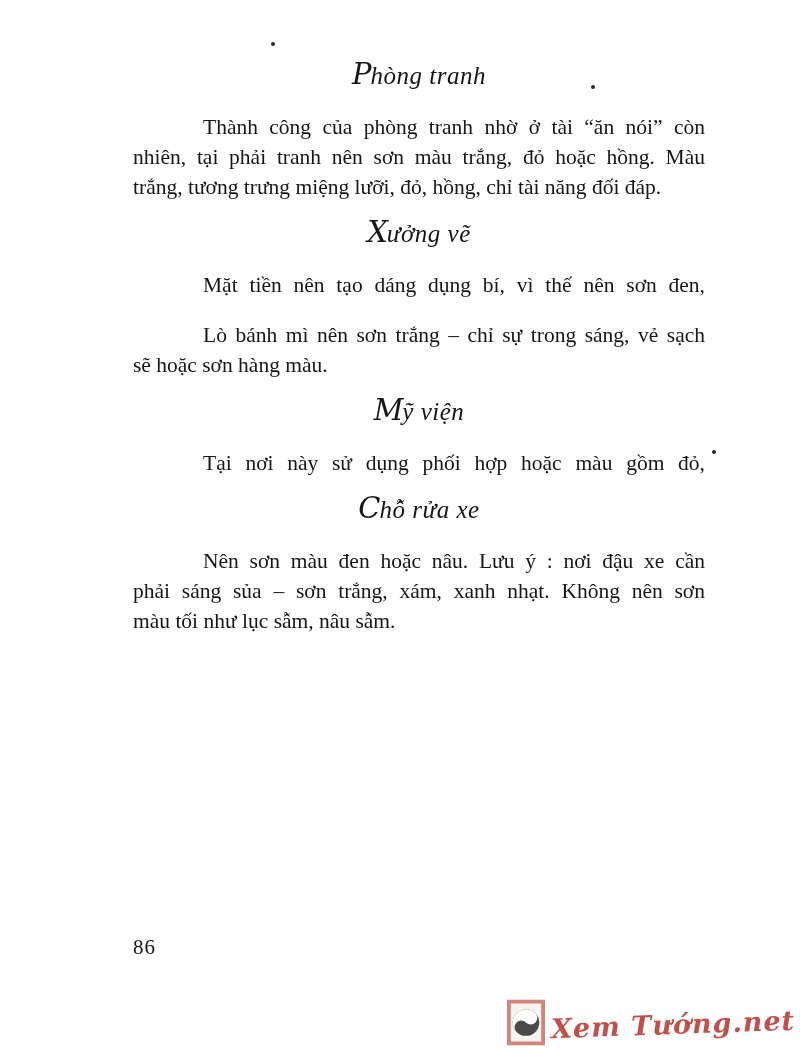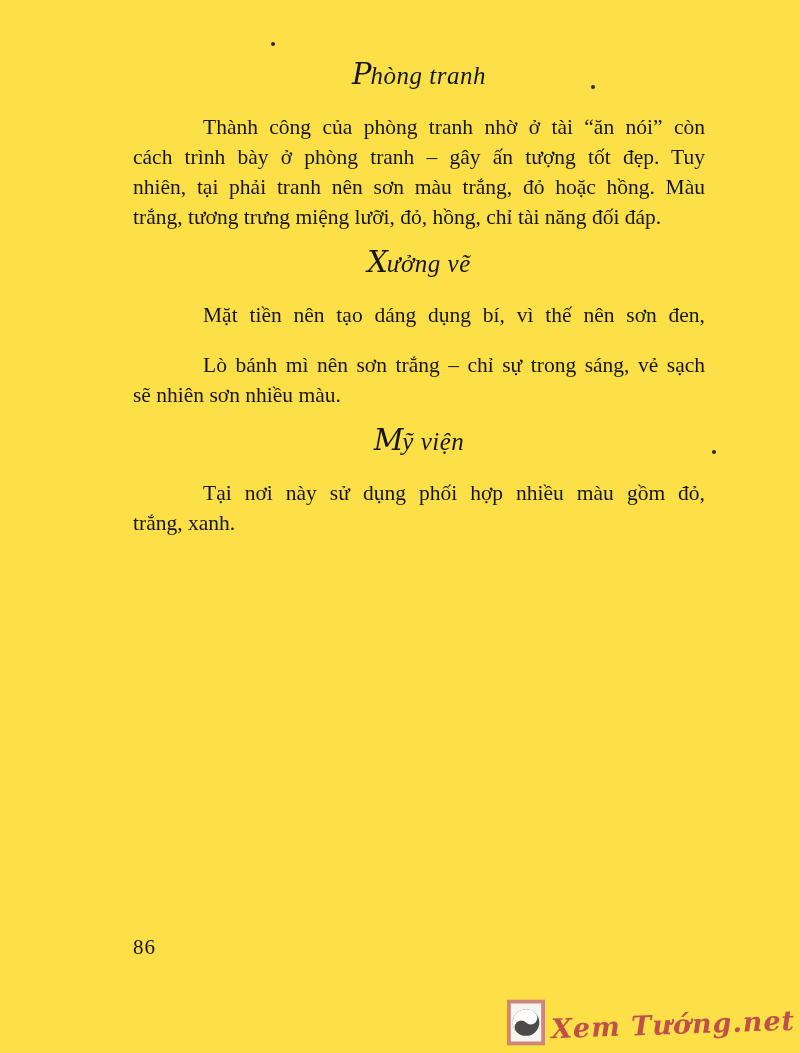--- a/index.html
+++ b/index.html
@@ -1,19 +1,19 @@
 <!DOCTYPE html>
 <html><head>
 <meta charset="utf-8">
 <style>
   html,body{margin:0;padding:0;background:#e8e8e8;}
   #page{
     position:relative;
     width:800px;height:1053px;
-    background:#fde047;
+    background:#ffffff;
     overflow:hidden;
     font-family:"Liberation Serif", serif;
     color:#161616;
   }
   #content{
     position:absolute;
     left:133px;top:0;
     width:572px;
     padding-top:44px;
   }
@@ -81,52 +81,60 @@
   <div class="speck" style="left:591px;top:85px;"></div>
   <div class="speck" style="left:712px;top:450px;"></div>
 
   <div id="content">
     <div class="section">
       <div class="section-heading">
         <span class="heading-initial">P</span><span>hòng tranh</span>
       </div>
       <div class="para">
           <div class="line first">Thành công của phòng tranh nhờ ở tài “ăn nói” còn</div>
-          <div class="line">cách trình bày ở phòng tranh – gây ấn tượng tốt đẹp. Tuy</div>
           <div class="line">nhiên, tại phải tranh nên sơn màu trắng, đỏ hoặc hồng. Màu</div>
           <div class="line last">trắng, tương trưng miệng lưỡi, đỏ, hồng, chỉ tài năng đối đáp.</div>
         </div>
     </div>
 
     <div class="section">
       <div class="section-heading">
         <span class="heading-initial">X</span><span>ưởng vẽ</span>
       </div>
       <div class="para">
           <div class="line first">Mặt tiền nên tạo dáng dụng bí, vì thế nên sơn đen,</div>
         </div>
     </div>
 
     <div class="section">
       <div class="para">
           <div class="line first">Lò bánh mì nên sơn trắng – chỉ sự trong sáng, vẻ sạch</div>
-          <div class="line last">sẽ nhiên sơn nhiều màu.</div>
+          <div class="line last">sẽ hoặc sơn hàng màu.</div>
         </div>
     </div>
 
     <div class="section">
       <div class="section-heading">
         <span class="heading-initial">M</span><span>ỹ viện</span>
       </div>
       <div class="para">
-          <div class="line first">Tại nơi này sử dụng phối hợp nhiều màu gồm đỏ,</div>
-          <div class="line last">trắng, xanh.</div>
+          <div class="line first">Tại nơi này sử dụng phối hợp hoặc màu gồm đỏ,</div>
         </div>
     </div>
 
+    <div class="section">
+      <div class="section-heading">
+        <span class="heading-initial">C</span><span>hỗ rửa xe</span>
+      </div>
+      <div class="para">
+          <div class="line first">Nên sơn màu đen hoặc nâu. Lưu ý : nơi đậu xe cần</div>
+          <div class="line">phải sáng sủa – sơn trắng, xám, xanh nhạt. Không nên sơn</div>
+          <div class="line last">màu tối như lục sẫm, nâu sẫm.</div>
+        </div>
+    </div>
 
   </div>
 
   <div id="page-number">86</div>
 
   <div id="watermark">
     <span>
       <svg width="38" height="47" viewBox="0 0 40 48">
         <rect x="0" y="0" width="40" height="48" fill="#cf8678"></rect>
         <rect x="4" y="4" width="32" height="40" fill="#f6f4f0"></rect>

